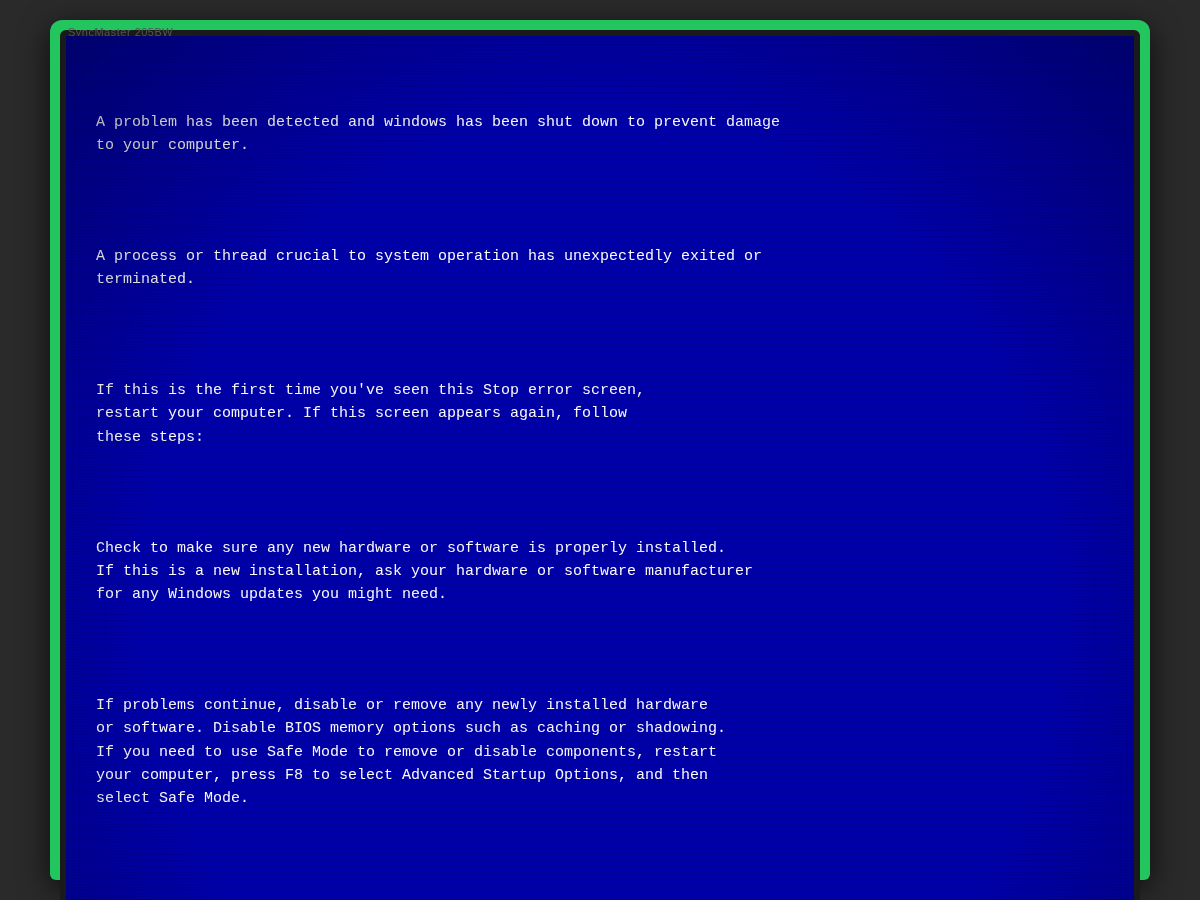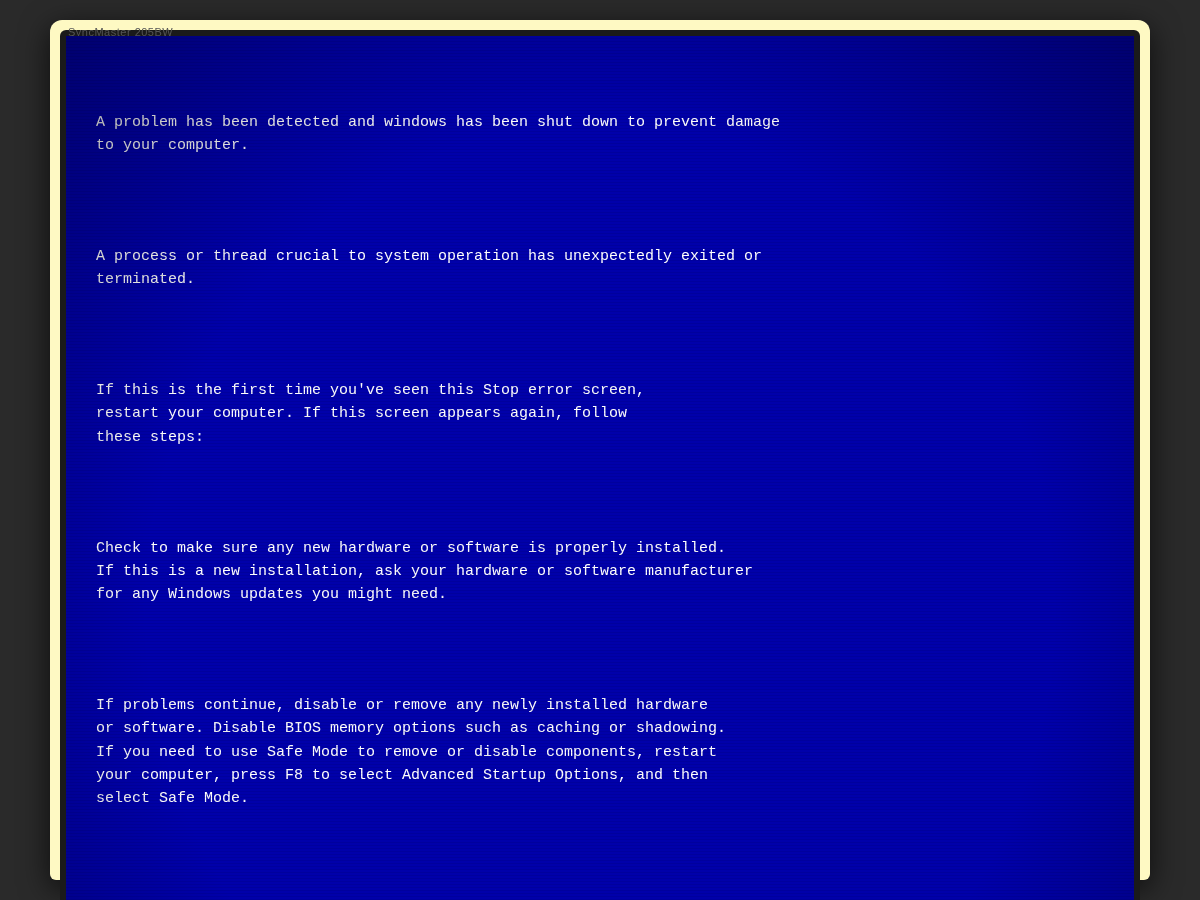--- a/index.html
+++ b/index.html
@@ -12,21 +12,21 @@
       flex-direction: column;
       align-items: center;
       justify-content: center;
       font-family: Arial, sans-serif;
       overflow: hidden;
     }
 
     .monitor-outer {
       width: 1100px;
       height: 860px;
-      background: #fef9c3;
+      background: #22c55e;
       border-radius: 12px 12px 6px 6px;
       display: flex;
       flex-direction: column;
       align-items: center;
       padding: 10px 10px 0 10px;
       box-shadow: 0 8px 30px rgba(0,0,0,0.7);
       position: relative;
     }
 
     .monitor-label {

